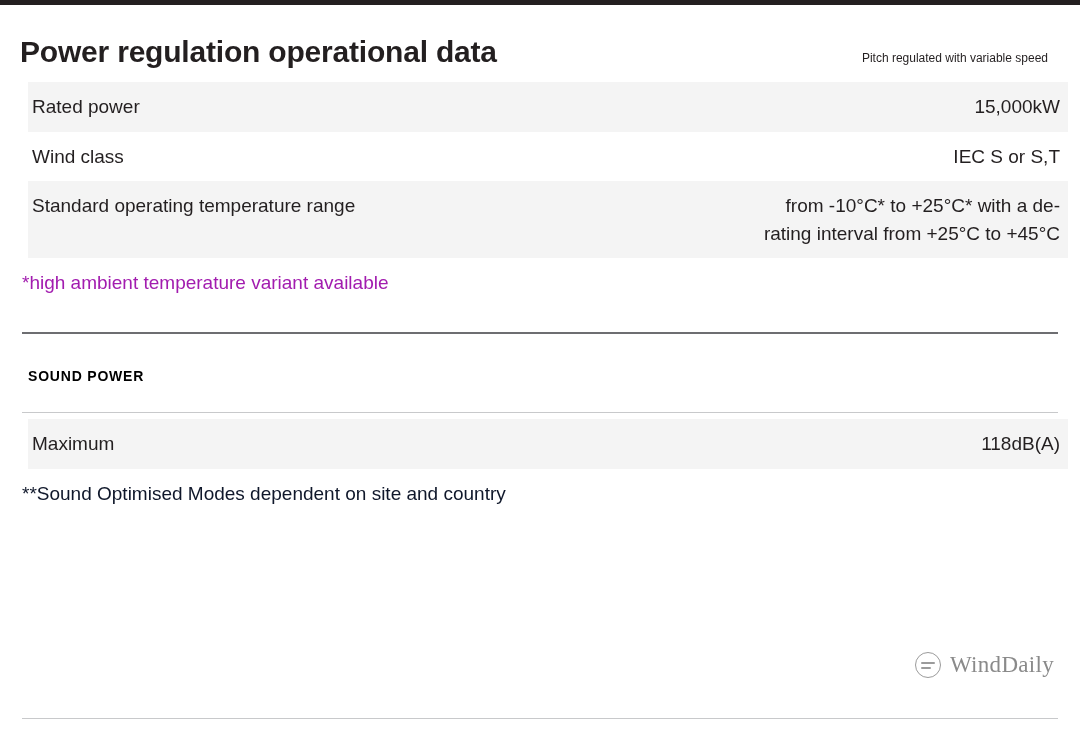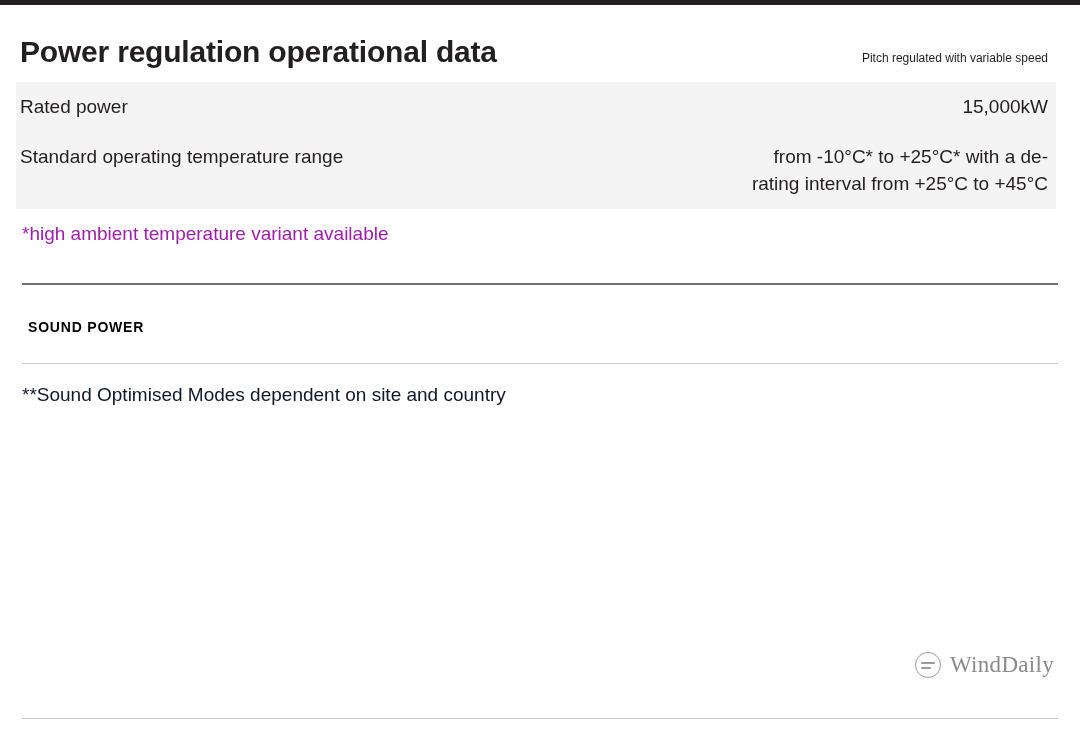--- a/index.html
+++ b/index.html
@@ -49,21 +49,21 @@
   }
   .section-note {
     font-size: 12px;
     font-weight: normal;
     color: #231f20;
     text-align: right;
     white-space: nowrap;
   }
   table.spec {
     width: 1040px;
-    margin: 0 20px 0 16px;
+    margin: 0 20px 0 28px;
     border-collapse: collapse;
     table-layout: fixed;
   }
   table.spec td {
     font-size: 19px;
     color: #231f20;
     vertical-align: top;
     padding: 11px 8px 11px 0;
     line-height: 1.45;
   }
@@ -179,40 +179,52 @@
       <div class="section-title">Power regulation operational data</div>
       <div class="section-note">Pitch regulated with variable speed</div>
     </div>
 
     <table class="spec">
       <tbody>
         <tr class="shaded">
           <td class="label">Rated power</td>
           <td class="value">15,000kW</td>
         </tr>
+        <tr>
+          <td class="label">Wind class</td>
+          <td class="value">IEC S or S,T</td>
+        </tr>
         <tr class="shaded">
           <td class="label">Standard operating temperature range</td>
           <td class="value">
             <span class="line">from -10°C* to +25°C* with a de-</span>
             <span class="line">rating interval from +25°C to +45°C</span>
           </td>
         </tr>
       </tbody>
     </table>
 
     <div class="footnote">*high ambient temperature variant available</div>
 
     <div class="divider"></div>
 
     <div class="subsection-title">SOUND POWER</div>
 
     <div class="thin-divider"></div>
 
     <div class="spacer-sm"></div>
 
+    <table class="spec">
+      <tbody>
+        <tr class="shaded">
+          <td class="label">Maximum</td>
+          <td class="value">118dB(A)</td>
+        </tr>
+      </tbody>
+    </table>
 
     <div class="footnote2">**Sound Optimised Modes dependent on site and country</div>
 
   </div>
 
   <div class="watermark">
     <span class="wm-logo"></span>
     <span class="wm-text">WindDaily</span>
   </div>
 

